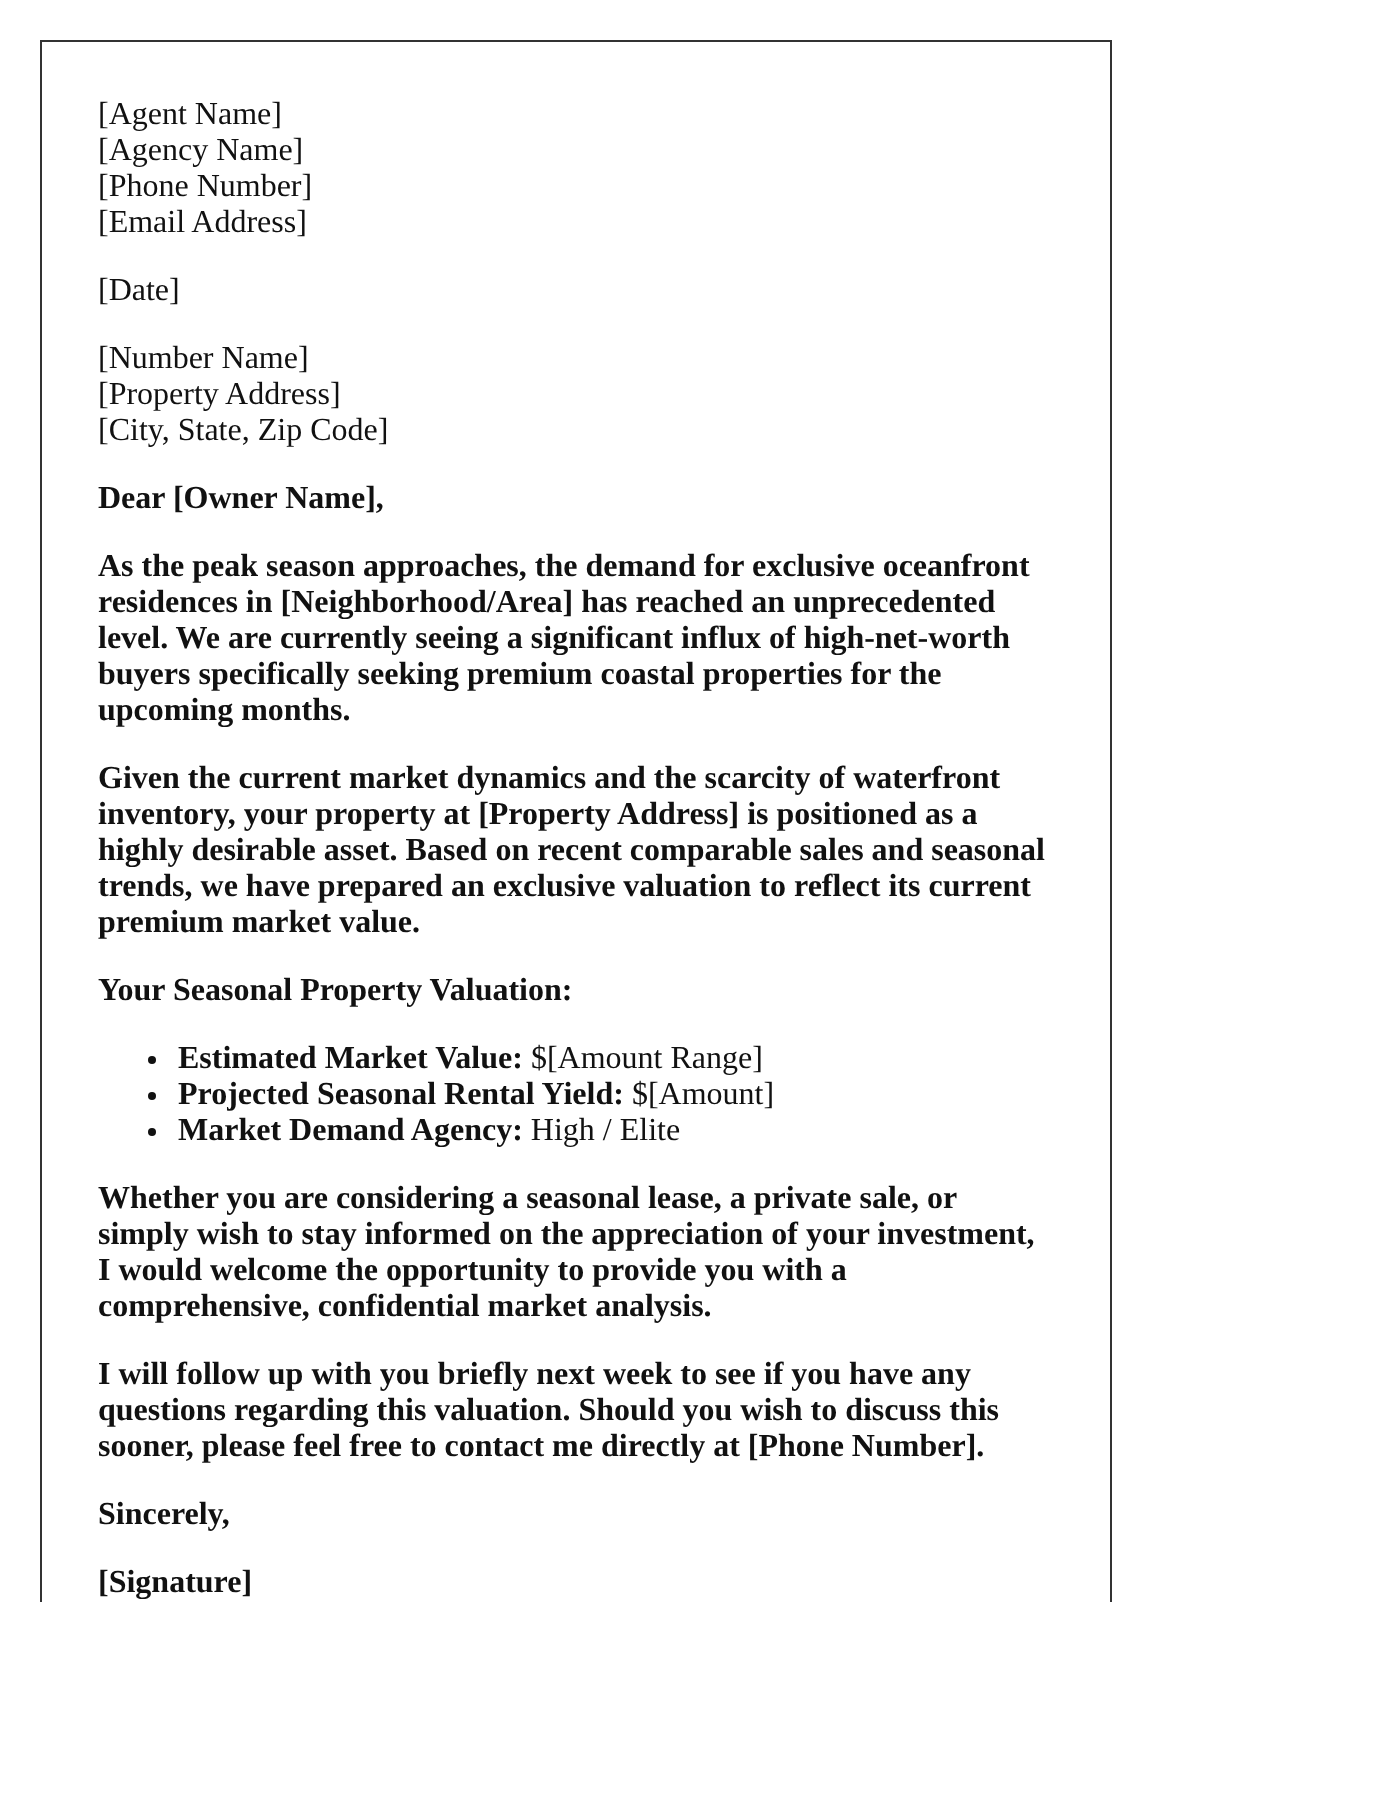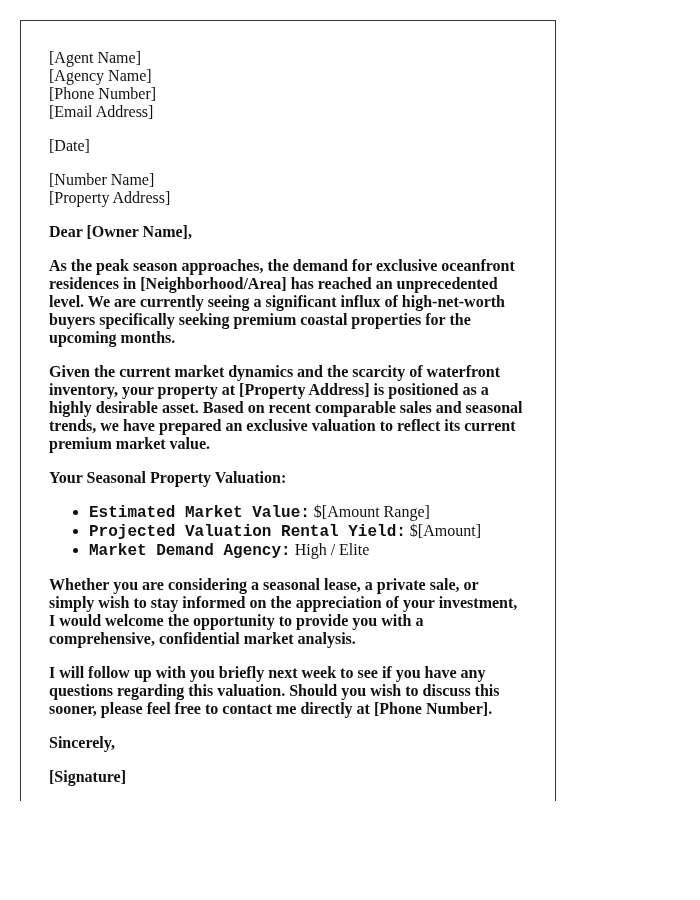--- a/index.html
+++ b/index.html
@@ -32,53 +32,54 @@
     .block { margin: 0 0 16px 0; }
     .block p { margin: 0; }
     p.para { margin: 0 0 16px 0; font-weight: bold; }
     .heading { font-weight: bold; margin: 0 0 16px 0; }
     ul.valuation {
       margin: 0 0 16px 0;
       padding-left: 40px;
       list-style: disc;
     }
     ul.valuation li { margin: 0; }
-    ul.valuation li b { font-weight: bold; font-family: Liberation Mono, monospace; }
+    ul.valuation li b { font-weight: bold; }
   </style>
 </head>
 <body>
 
 <div class="page">
 
   <div class="block">
     <p>[Agent Name]</p>
     <p>[Agency Name]</p>
     <p>[Phone Number]</p>
     <p>[Email Address]</p>
   </div>
 
   <div class="block">
     <p>[Date]</p>
   </div>
 
   <div class="block">
     <p>[Number Name]</p>
     <p>[Property Address]</p>
+    <p>[City, State, Zip Code]</p>
   </div>
 
   <p class="para">Dear [Owner Name],</p>
 
   <p class="para">As the peak season approaches, the demand for exclusive oceanfront residences in [Neighborhood/Area] has reached an unprecedented level. We are currently seeing a significant influx of high-net-worth buyers specifically seeking premium coastal properties for the upcoming months.</p>
   <p class="para">Given the current market dynamics and the scarcity of waterfront inventory, your property at [Property Address] is positioned as a highly desirable asset. Based on recent comparable sales and seasonal trends, we have prepared an exclusive valuation to reflect its current premium market value.</p>
 
   <p class="heading">Your Seasonal Property Valuation:</p>
 
   <ul class="valuation">
     <li><b>Estimated Market Value:</b><span> $[Amount Range]</span></li>
-    <li><b>Projected Valuation Rental Yield:</b><span> $[Amount]</span></li>
+    <li><b>Projected Seasonal Rental Yield:</b><span> $[Amount]</span></li>
     <li><b>Market Demand Agency:</b><span> High / Elite</span></li>
   </ul>
 
   <p class="para">Whether you are considering a seasonal lease, a private sale, or simply wish to stay informed on the appreciation of your investment, I would welcome the opportunity to provide you with a comprehensive, confidential market analysis.</p>
   <p class="para">I will follow up with you briefly next week to see if you have any questions regarding this valuation. Should you wish to discuss this sooner, please feel free to contact me directly at [Phone Number].</p>
 
   <p class="para">Sincerely,</p>
 
   <p class="para">[Signature]</p>
 

